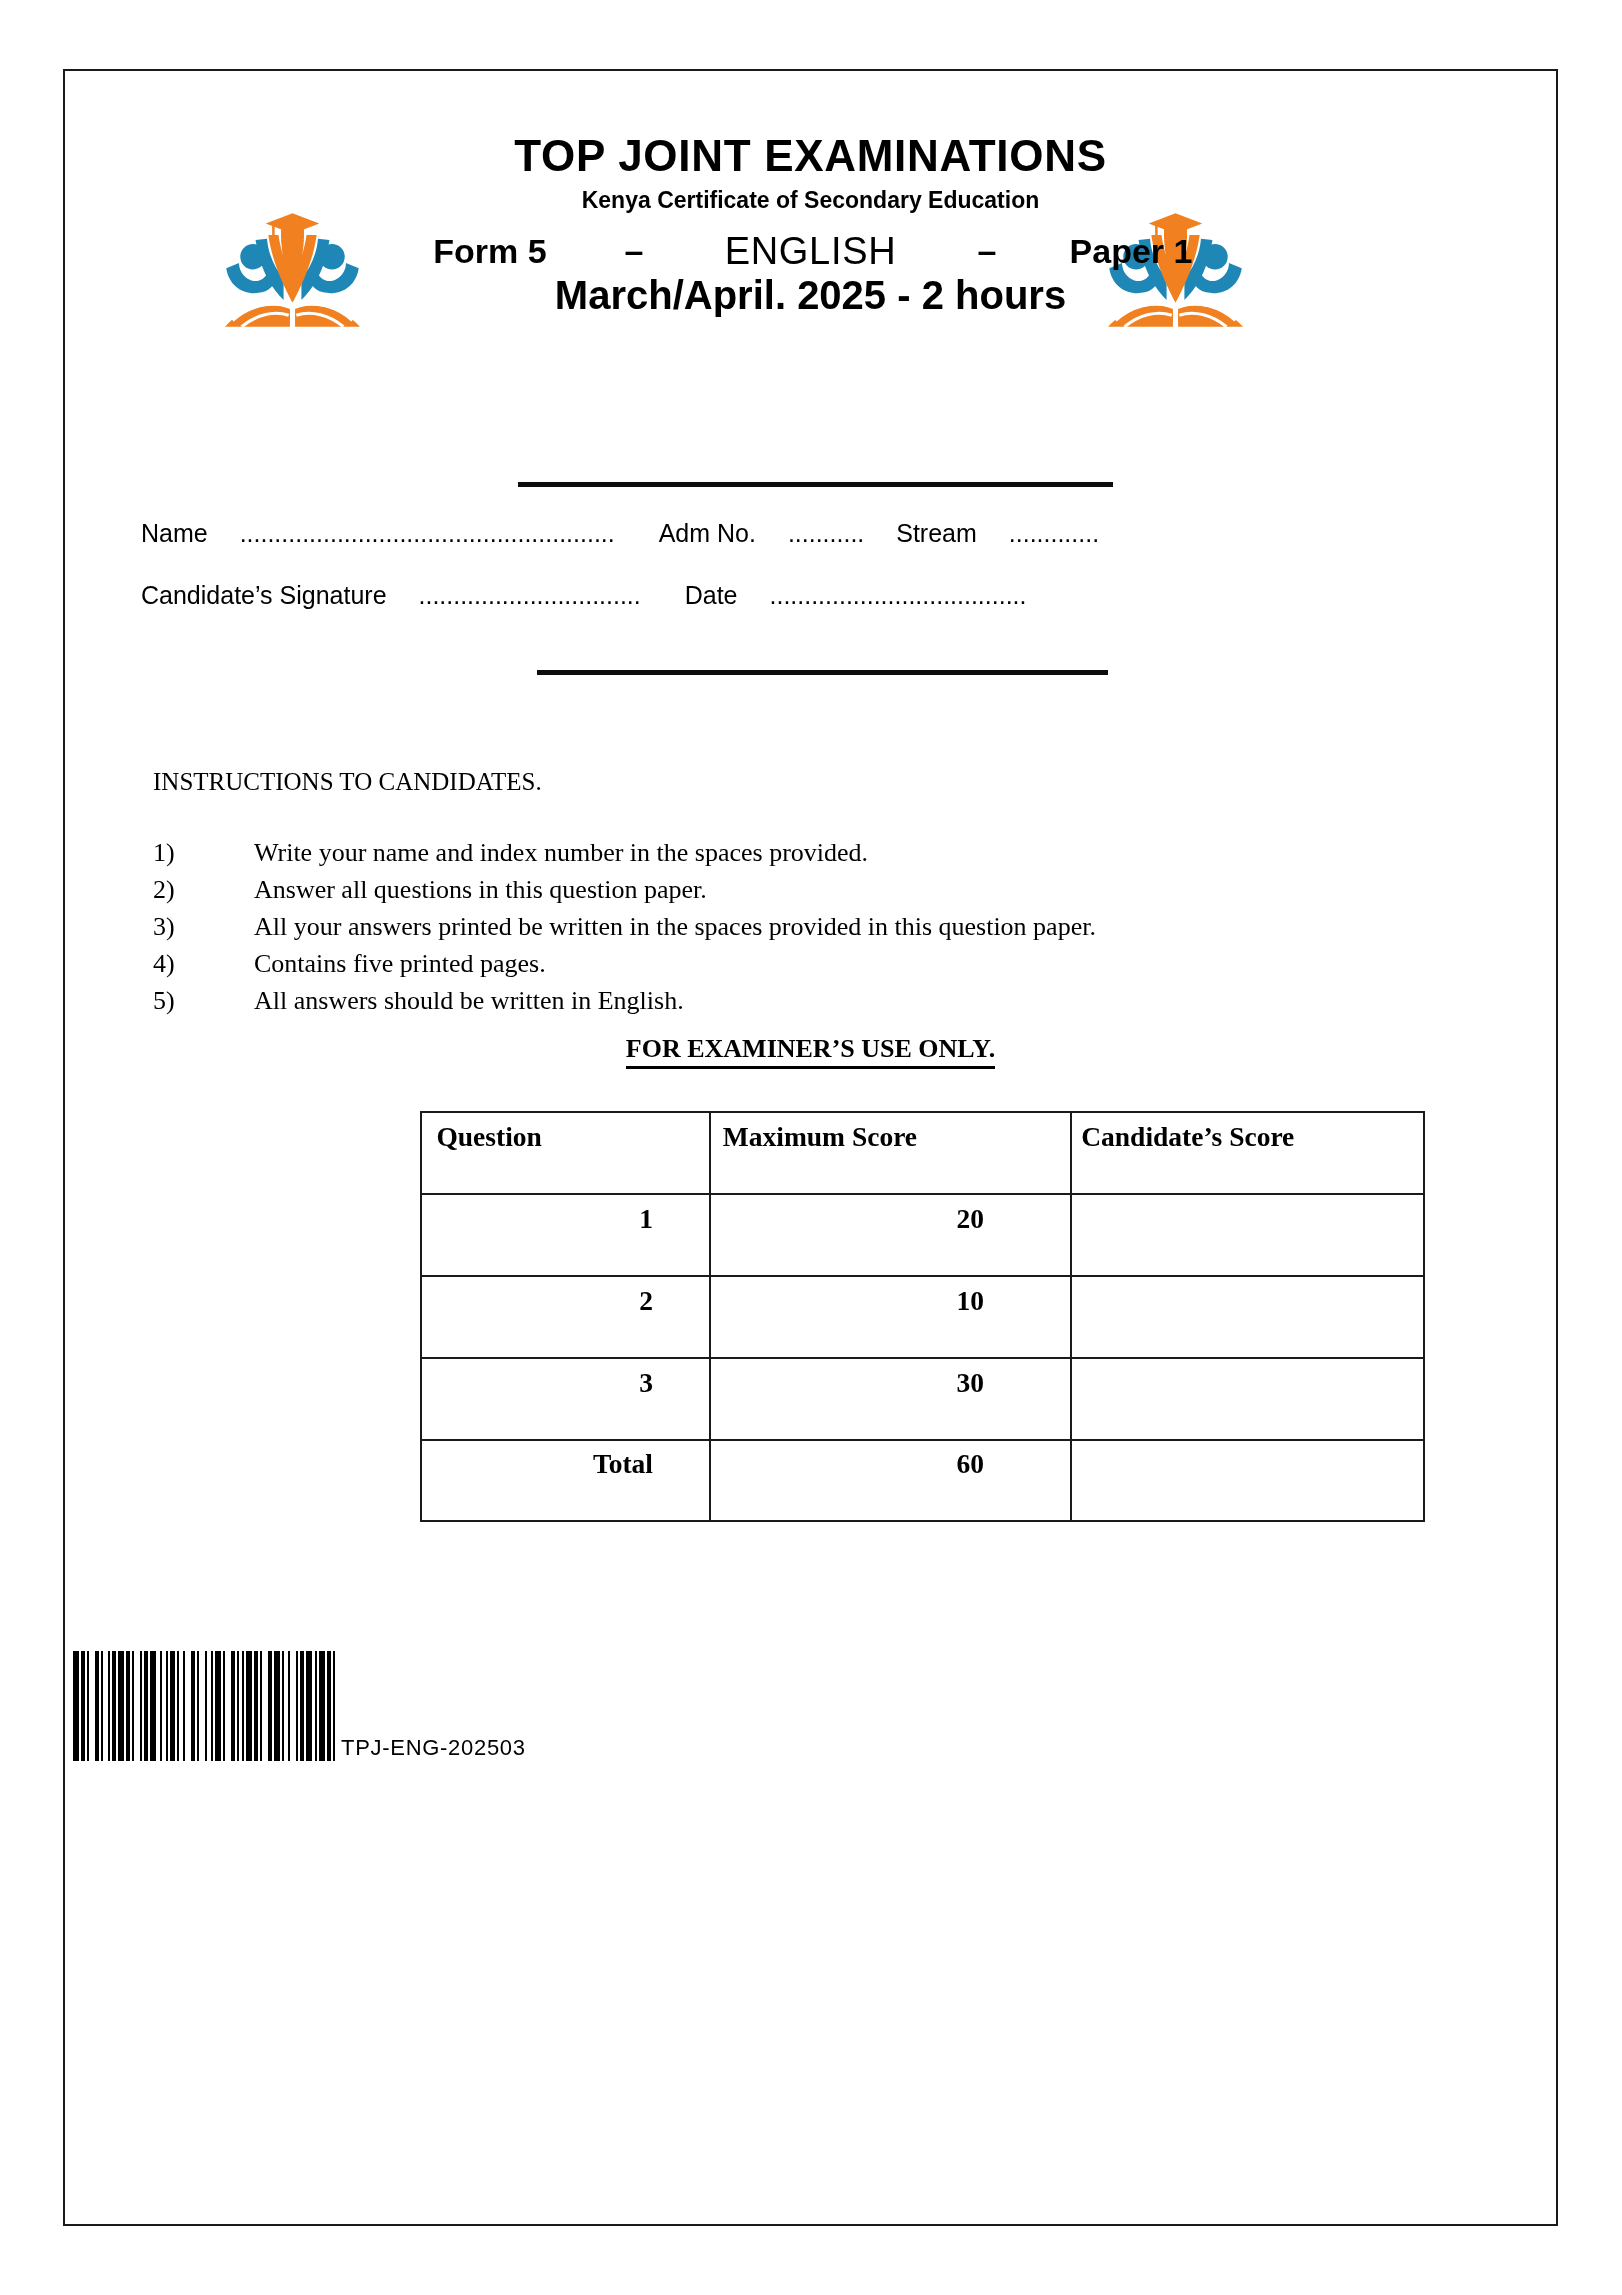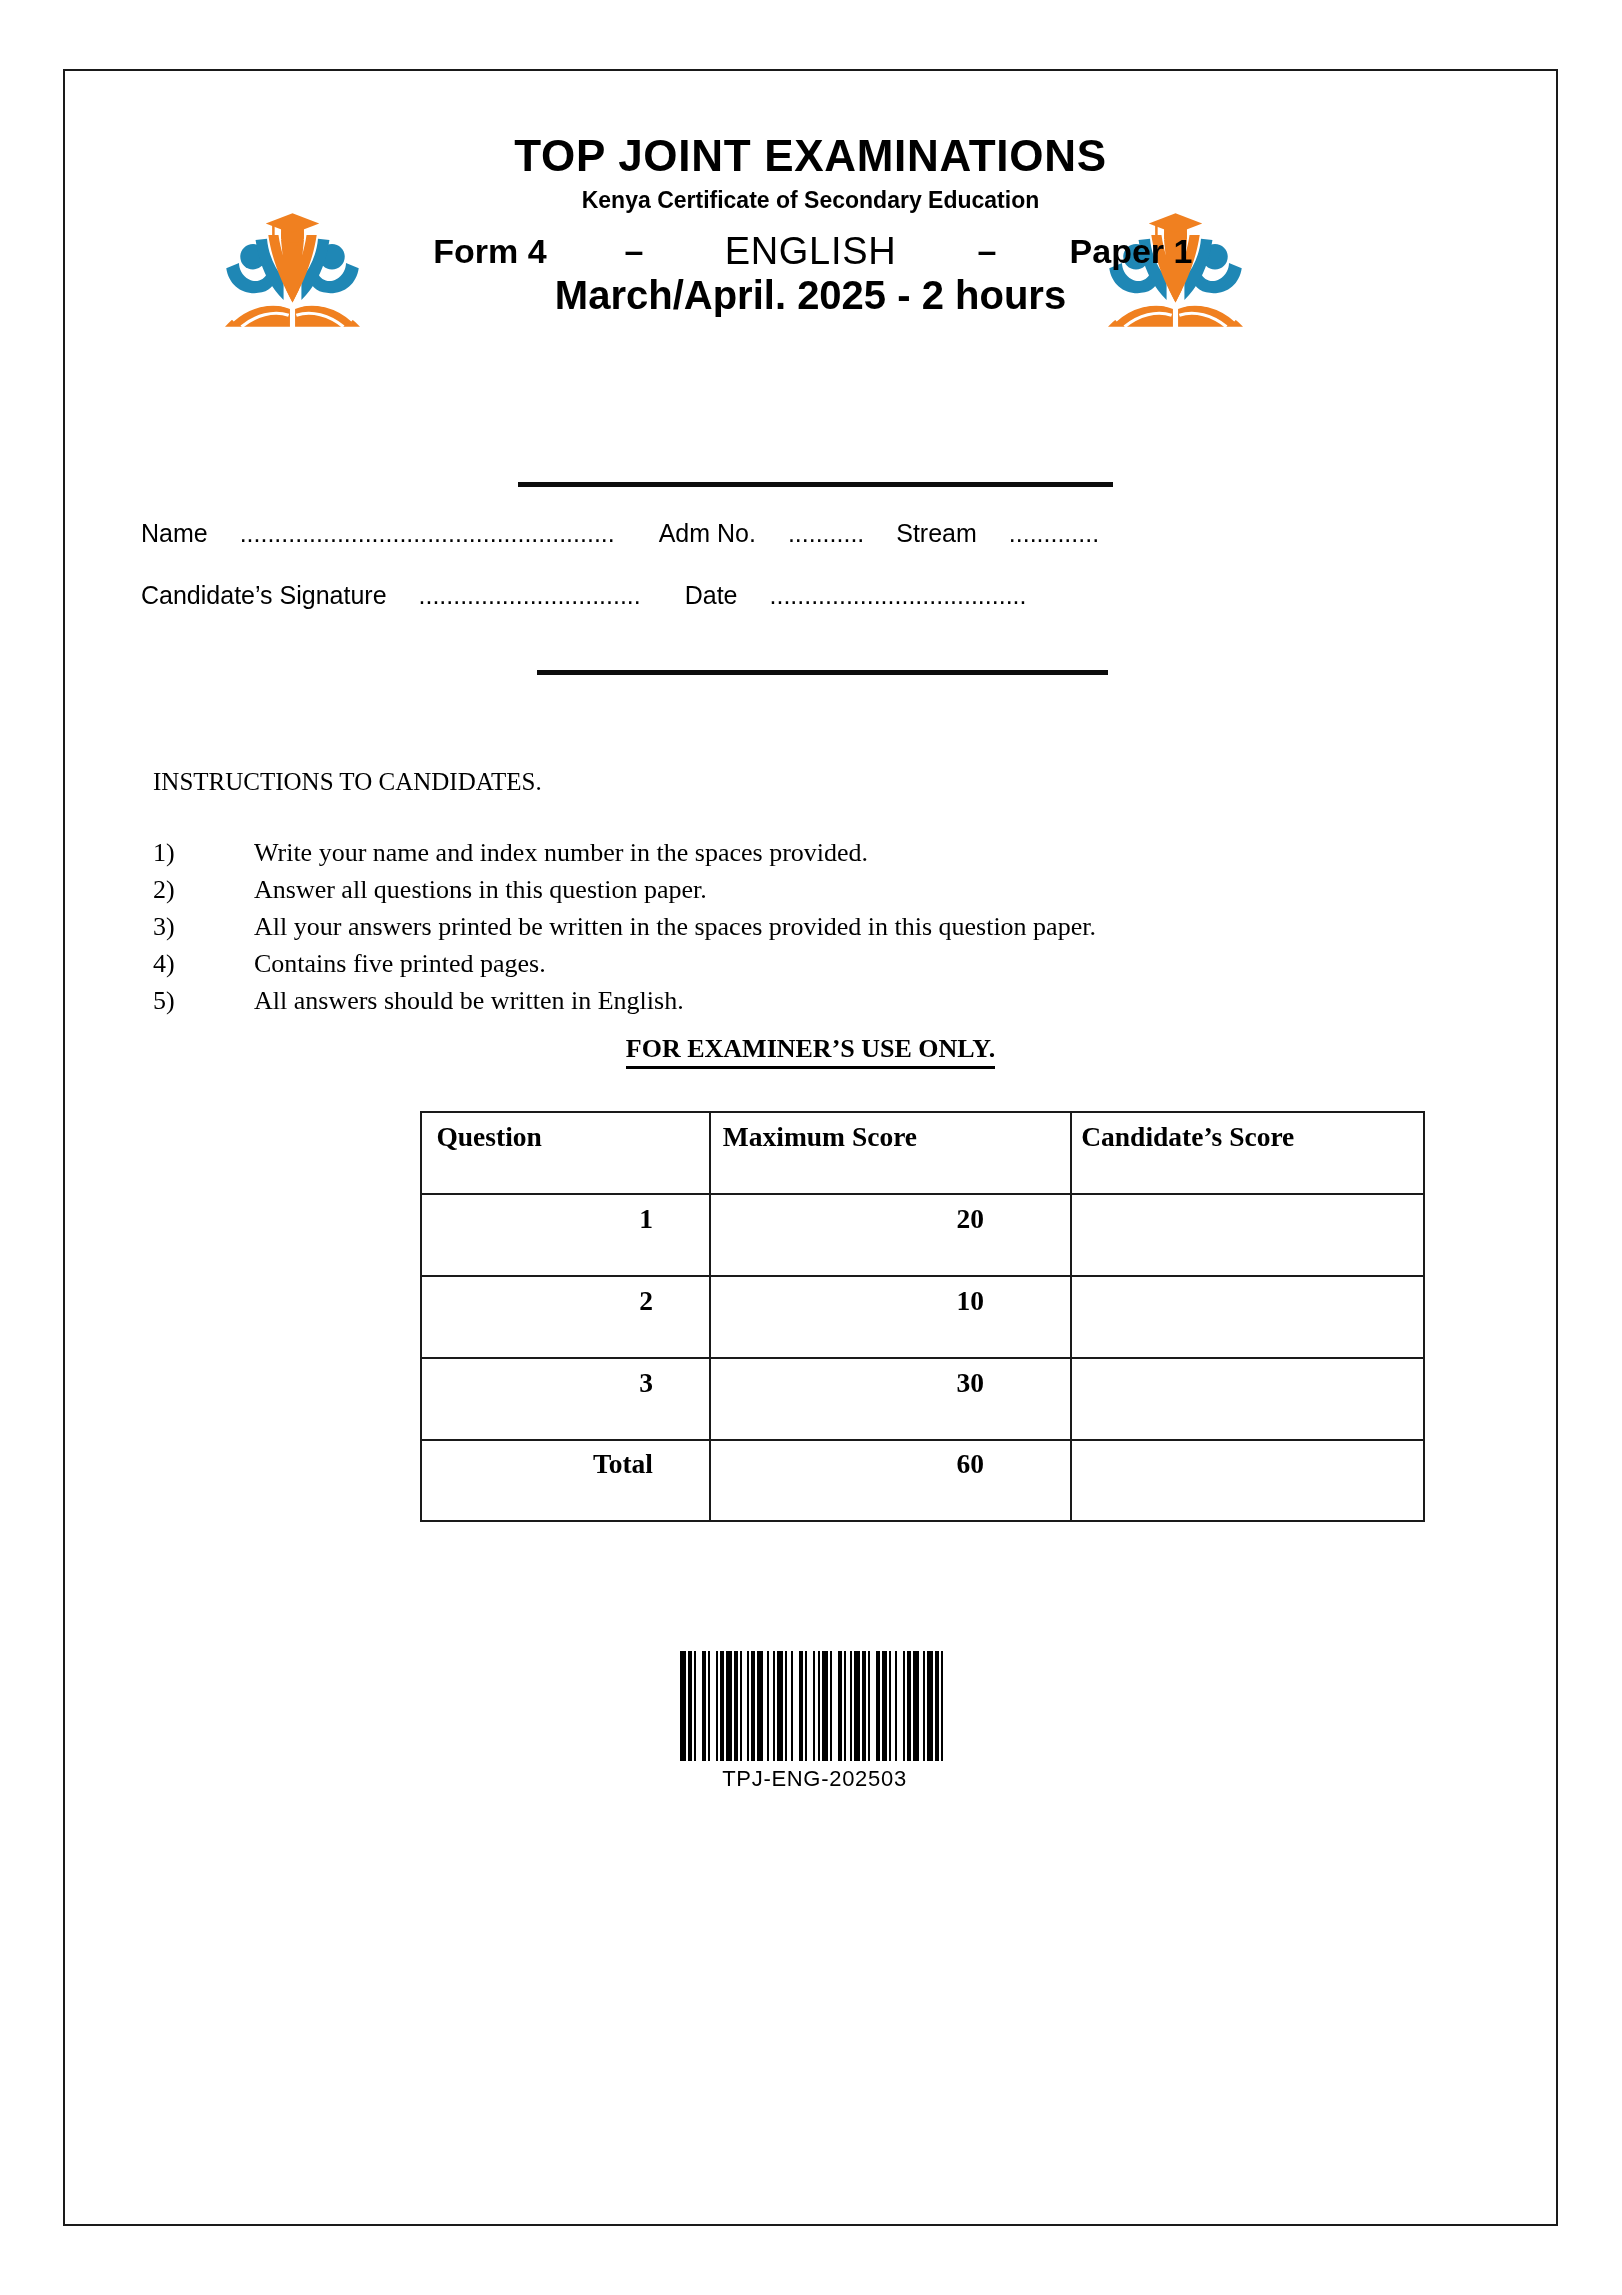--- a/index.html
+++ b/index.html
@@ -217,22 +217,22 @@
   #score-table td.m-col { padding-right: 86px; text-align: right; }
   #score-table td.s-col { }
 
   
   #barcode-block {
     position: absolute;
     left: 8px;
     right: 0;
     top: 1580px;
     display: flex;
-    flex-direction: column;
-    align-items: center;
+    flex-direction: row;
+    align-items: flex-end;
   }
   #barcode-bars {
     display: flex;
     align-items: flex-end;
     height: 110px;
   }
   #barcode-bars i {
     display: block;
     height: 100%;
     background: #000;
@@ -301,21 +301,21 @@
         <path d="M204 178 C180 156 144 146 116 156" fill="none" stroke="#ffffff" stroke-width="5"></path>
         <path d="M30 188 C52 170 80 162 104 170" fill="none" stroke="#ffffff" stroke-width="5"></path>
         <path d="M190 188 C168 170 140 162 116 170" fill="none" stroke="#ffffff" stroke-width="5"></path>
       </svg>
     </div>
 
     <div class="exam-title">TOP JOINT EXAMINATIONS</div>
     <div class="exam-subtitle">Kenya Certificate of Secondary Education</div>
 
     <div class="row-formpaper">
-      <span class="form-label">Form 4</span>
+      <span class="form-label">Form 5</span>
       <span class="dash">–</span>
       <span class="subject-label">ENGLISH</span>
       <span class="dash">–</span>
       <span class="paper-label">Paper 1</span>
     </div>
 
     <div class="date-line">March/April. 2025 - 2 hours</div>
 
     <div class="rule rule-top"></div>
 

